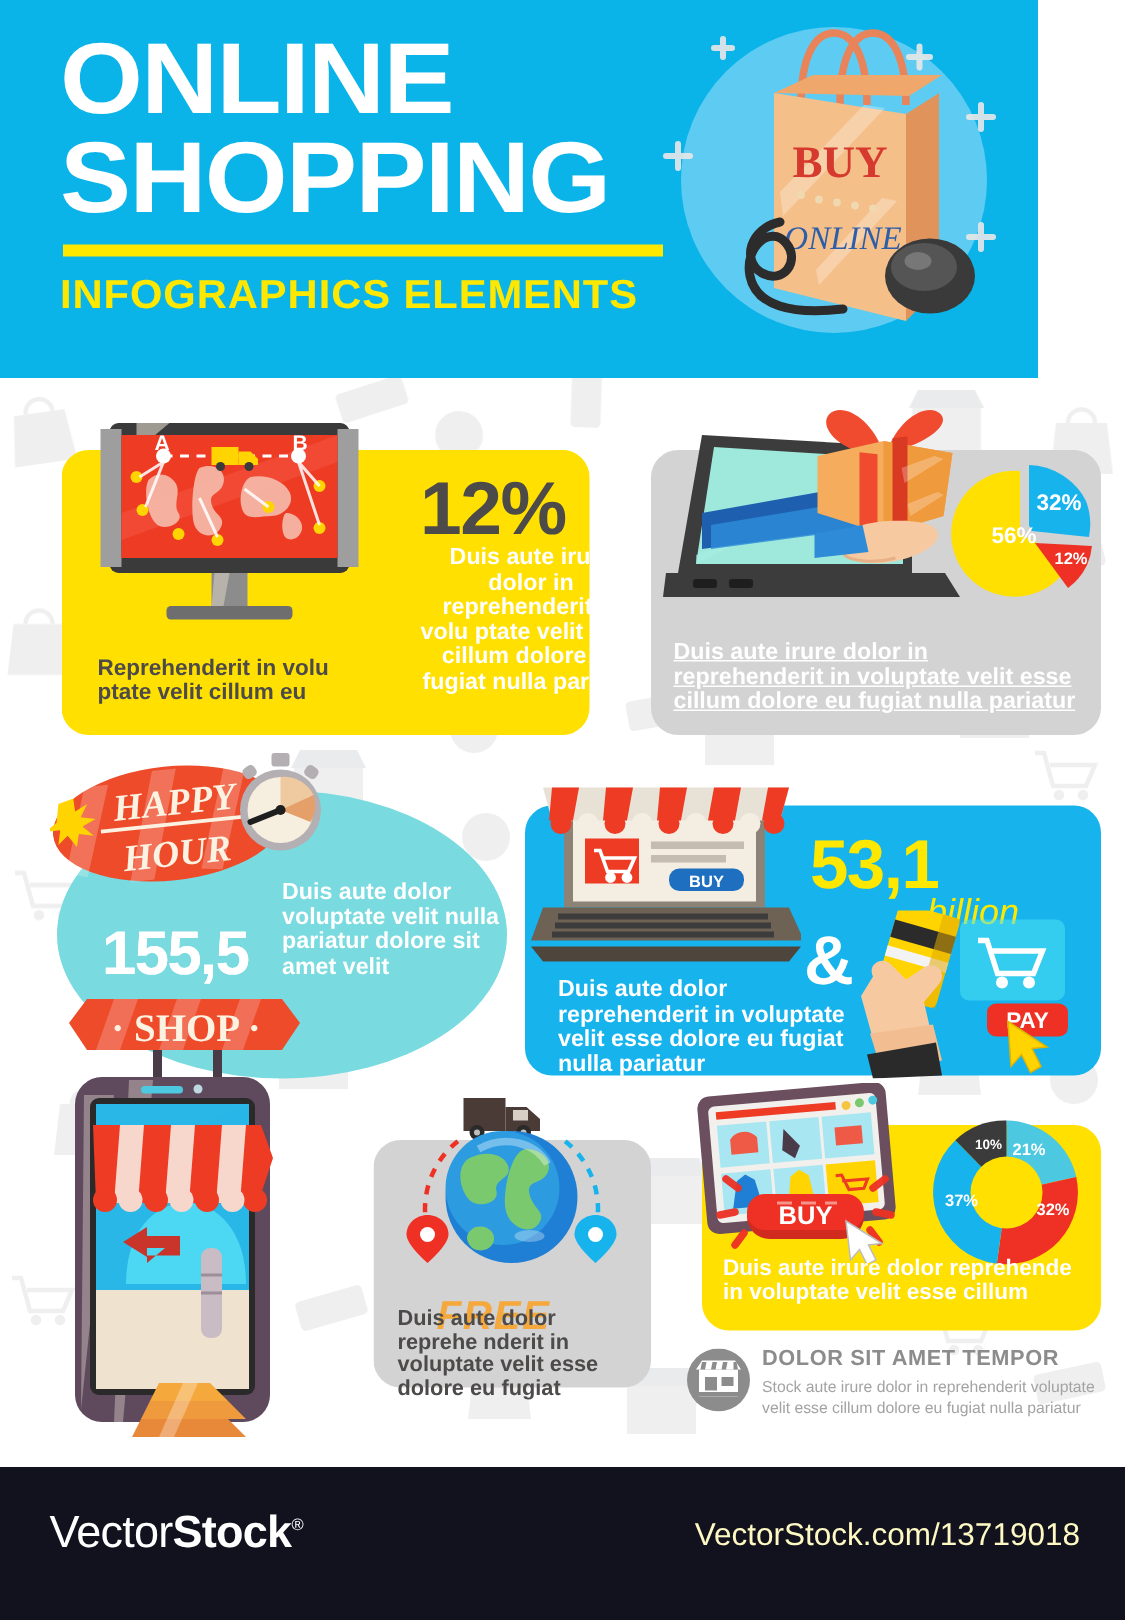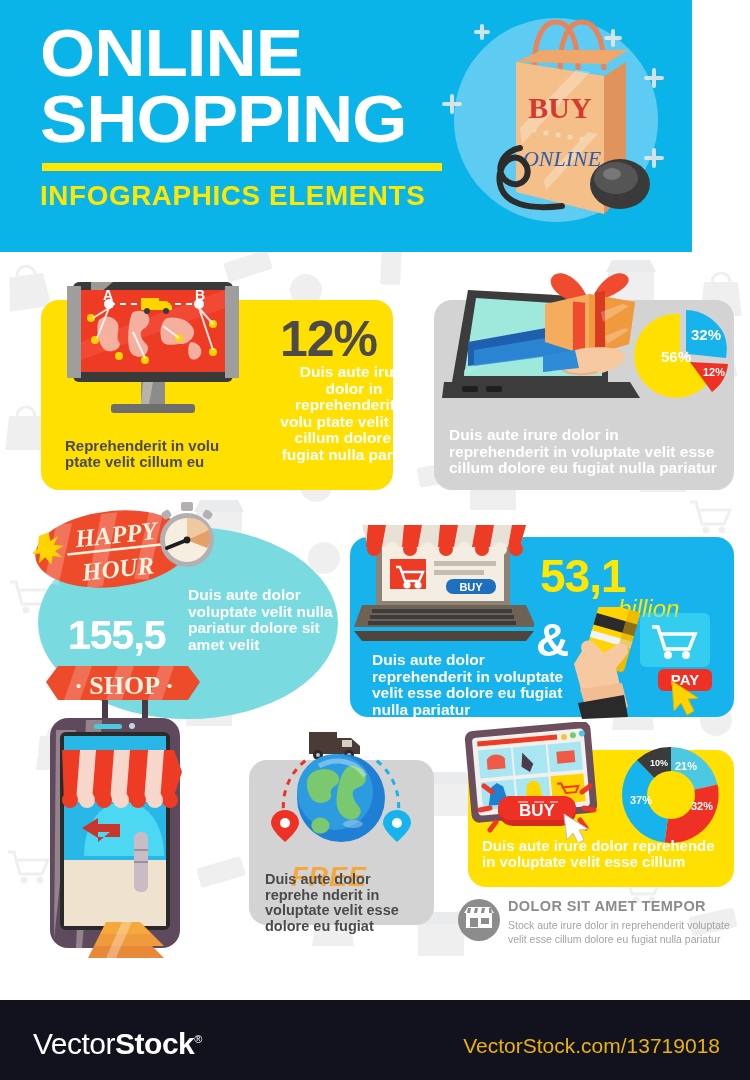--- a/index.html
+++ b/index.html
@@ -63,21 +63,21 @@
     position: absolute; left: 24px; top: 138px; width: 190px; font-size: 15px;
   }
   #card1 .stat { position: absolute; left: 239px; top: 10px; font-size: 50px; }
   #card1 .txt { position: absolute; left: 239px; top: 64px; width: 148px; font-size: 15.5px; text-align: center; }
 
   
   #card2 { left: 434px; top: 300px; width: 300px; height: 190px; }
   #card2 .laptop { position: absolute; left: 8px; top: -22px; width: 200px; height: 145px; }
   #card2 .gift { position: absolute; left: 105px; top: -32px; width: 105px; height: 115px; }
   #card2 .pie { position: absolute; left: 200px; top: 10px; width: 100px; height: 95px; }
-  #card2 .txt { position: absolute; left: 15px; top: 127px; width: 270px; font-size: 15.5px; }
+  #card2 .txt { position: absolute; left: 15px; top: 127px; width: 270px; font-size: 15.5px; text-decoration: underline; }
 
   
   #card3 { left: 38px; top: 527px; width: 300px; height: 192px; }
   #card3 .happy { position: absolute; left: -5px; top: -18px; width: 160px; height: 80px; }
   #card3 .watch { position: absolute; left: 115px; top: -25px; width: 68px; height: 68px; }
   #card3 .stat { position: absolute; left: 30px; top: 85px; font-size: 41px; color: #fff;
                  text-shadow: 0 0 0 #fff; }
   #card3 .txt { position: absolute; left: 150px; top: 60px; width: 145px; font-size: 15.5px; }
 
   
@@ -116,32 +116,32 @@
     position: absolute; left: 50px; top: 3px; font-size: 14.5px; font-weight: bold;
     color: #8C8C8C; letter-spacing: 0.4px;
   }
   .footnote .fn-body {
     position: absolute; left: 50px; top: 23px; width: 230px; font-size: 10.5px;
     color: #A3A3A3; line-height: 1.35;
   }
 
   
   .footer {
-    position: absolute; left: 0; bottom: 0; width: 750px; height: 80px;
+    position: absolute; left: 0; bottom: 0; width: 750px; height: 102px;
     background: #12121F; z-index: 10;
   }
   .vs-logo {
     position: absolute; left: 33px; top: 27px; font-size: 30px; color: #fff;
     letter-spacing: -0.5px;
   }
   .vs-logo .lite { font-weight: normal; }
   .vs-logo .bold { font-weight: bold; }
   .vs-logo sup { font-size: 11px; vertical-align: super; }
   .vs-url {
-    position: absolute; right: 30px; top: 34px; font-size: 21px; color: #eab308;
+    position: absolute; right: 30px; top: 34px; font-size: 21px; color: #fef9c3;
     font-family: "Liberation Sans Narrow","Liberation Sans",sans-serif;
   }
 </style>
 </head>
 <body>
 
 <div id="page">
 
   <svg class="watermark" viewBox="0 0 750 748" preserveAspectRatio="none">
     <defs>

